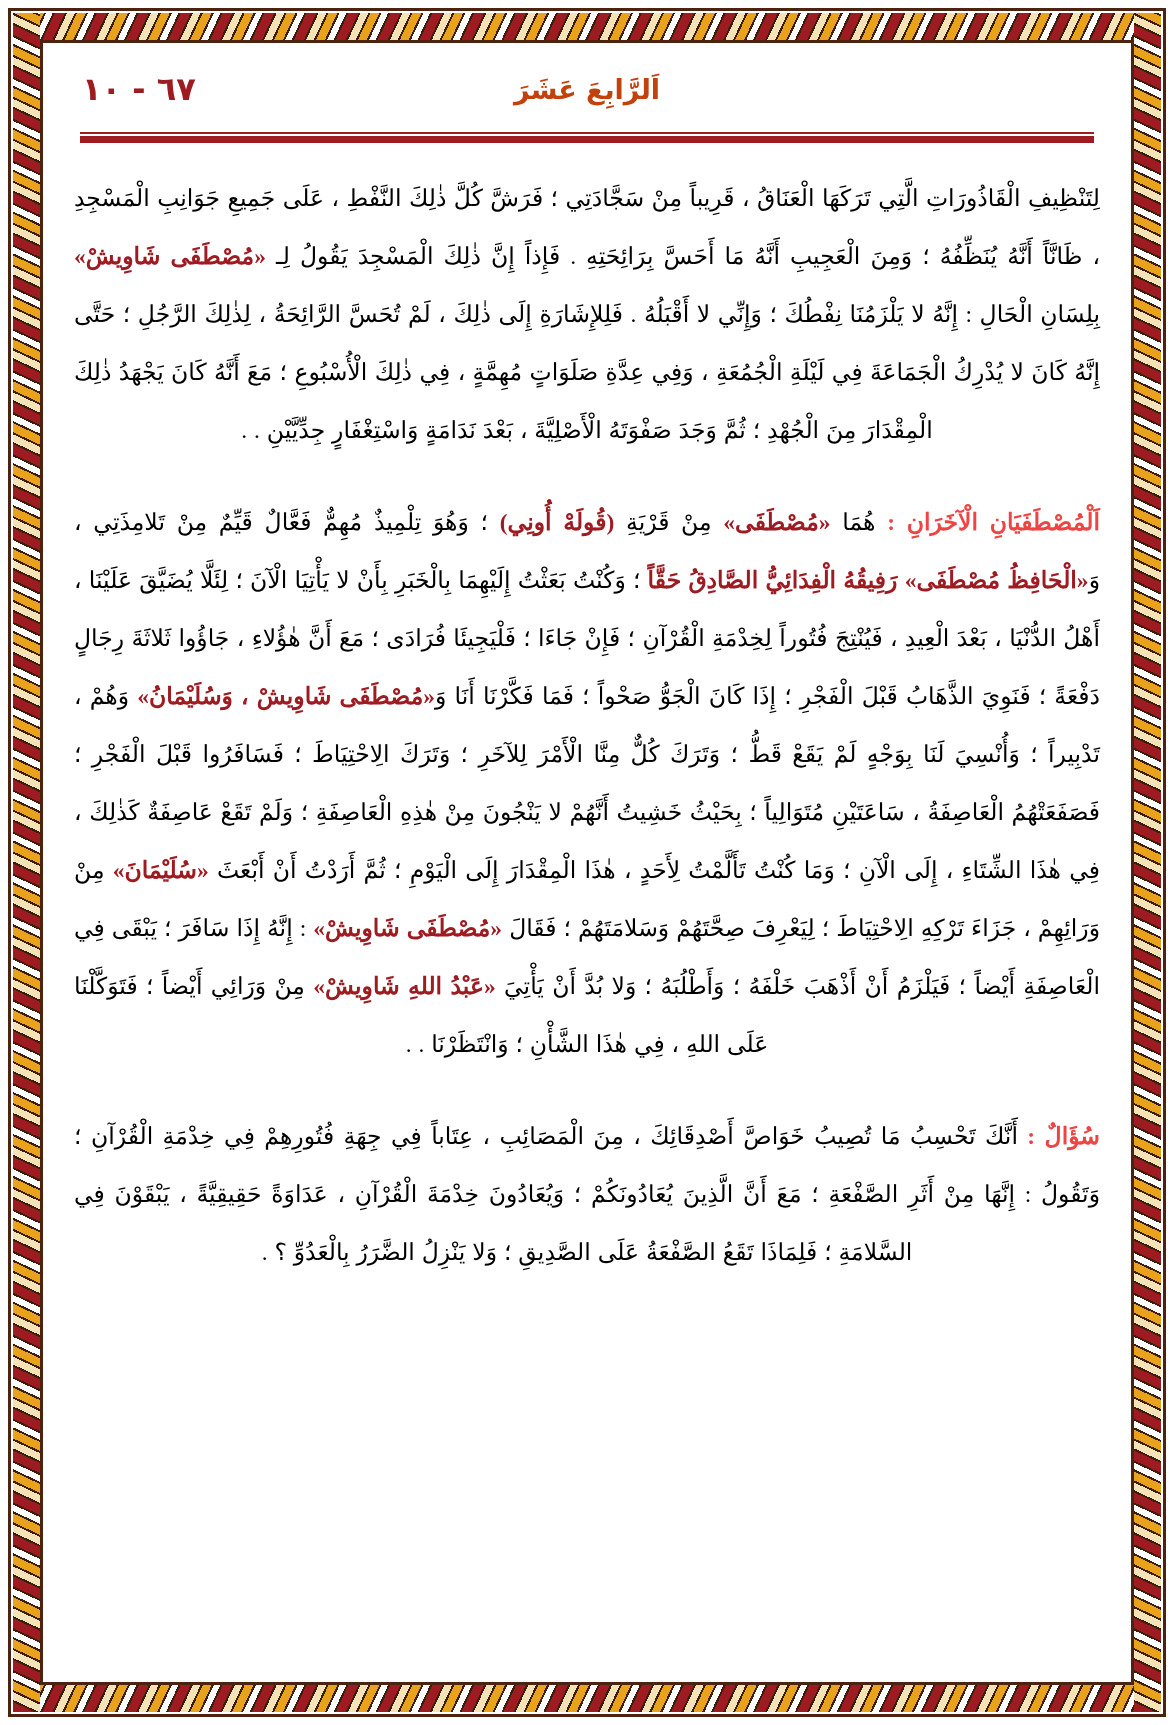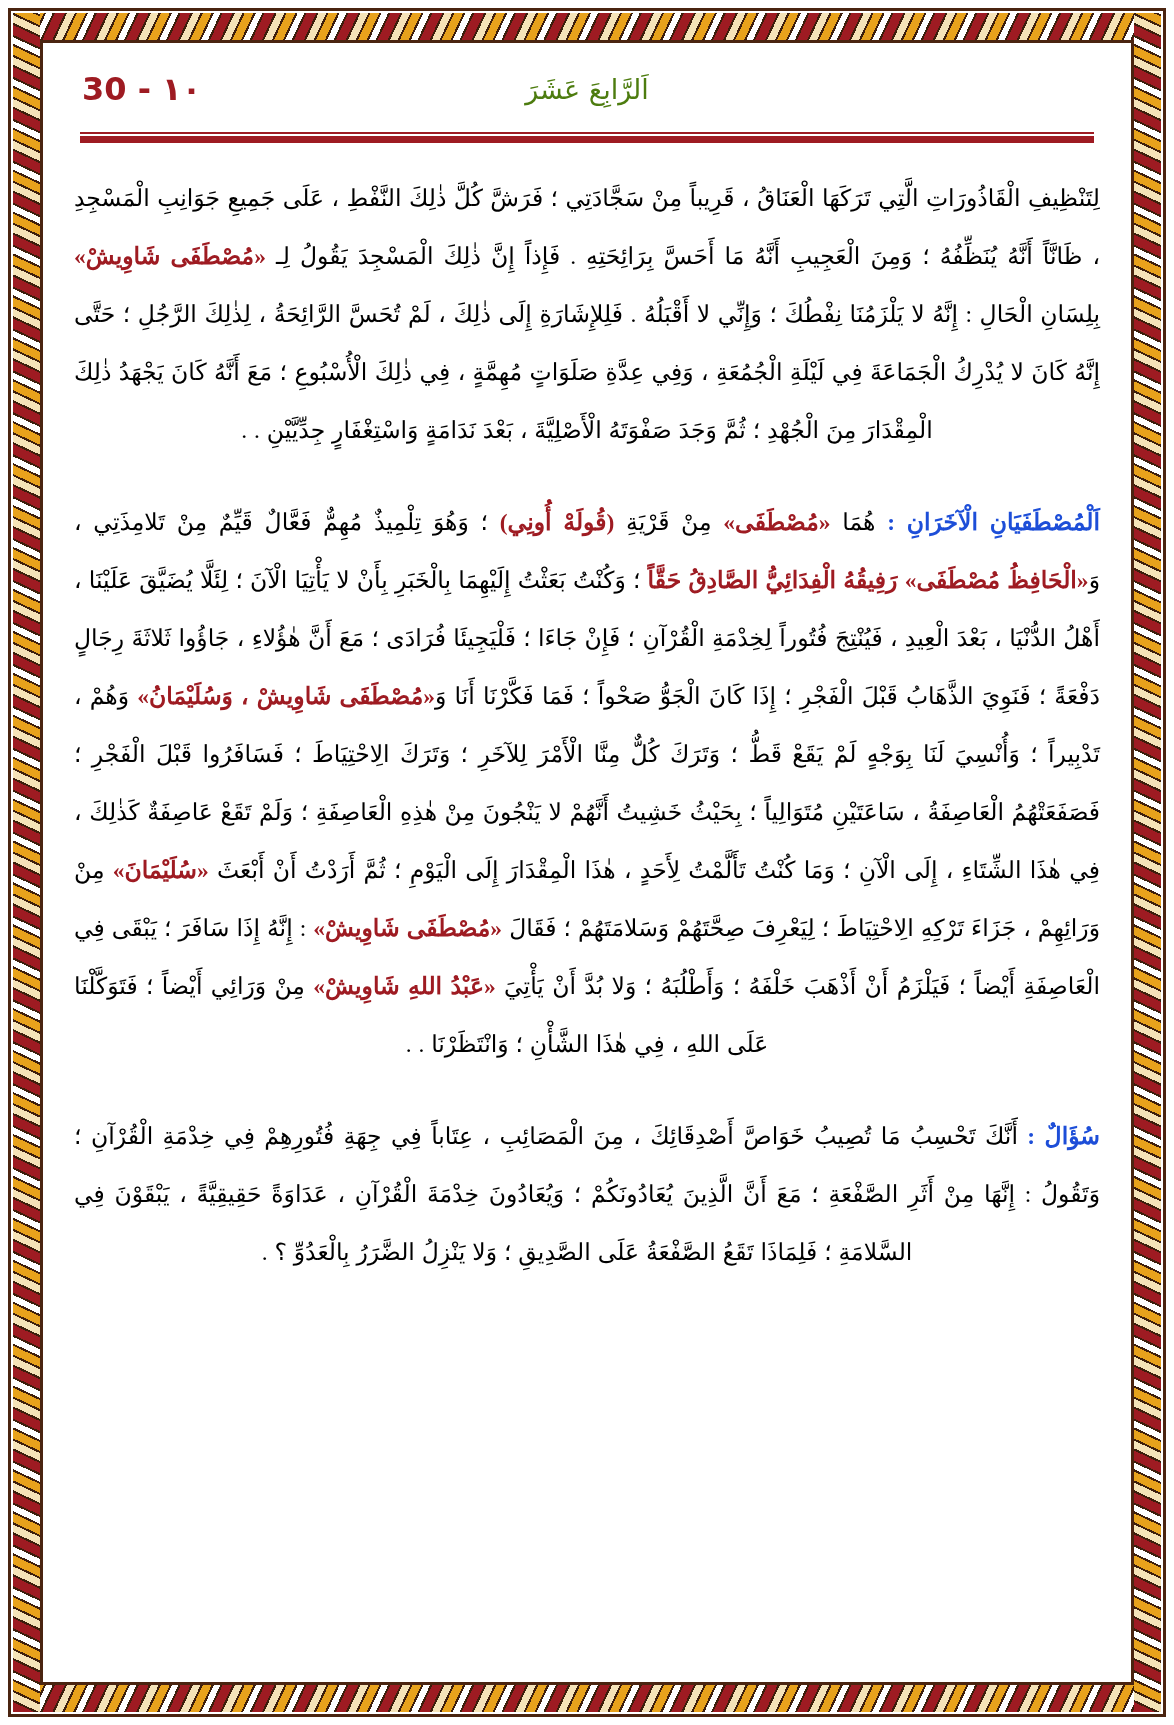--- a/index.html
+++ b/index.html
@@ -98,24 +98,24 @@
 
   .header {
     position: relative;
     height: 62px;
   }
   .header-title {
     position: absolute;
     left: 0; right: 0;
     top: 6px;
     text-align: center;
-    color: #4d7c0f;
+    color: #c2410c;
     font-size: 27px;
     font-family: "DejaVu Sans", sans-serif;
-    font-weight: 400;
+    font-weight: 700;
     letter-spacing: 0;
   }
   .header-page {
     position: absolute;
     left: 8px;
     top: 2px;
     color: #9e1b22;
     font-size: 32px;
     font-weight: 700;
     direction: ltr;
@@ -153,21 +153,21 @@
     margin: 0 0 34px 0;
     text-align: justify;
     font-family: Liberation Serif, serif;
   }
 
   .hl {
     color: #9e1b22;
     font-weight: 700;
   }
   .lead {
-    color: #1d4ed8;
+    color: #ef4444;
     font-weight: 700;
   }
 
   
   .tail-space { height: 40px; }
 </style>
 </head>
 <body>
 
 <div class="page">
@@ -175,21 +175,21 @@
   <div class="frame-outer"></div>
   <div class="band-edge band-h band-top"></div>
   <div class="band-edge band-h band-bottom"></div>
   <div class="band-edge band-v band-left"></div>
   <div class="band-edge band-v band-right"></div>
   <div class="frame-inner"></div>
 
   <div class="content">
 
     <div class="header">
-      <div class="header-page">30 - ١٠</div>
+      <div class="header-page">٦٧ - ١٠</div>
       <div class="header-title">اَلرَّابِعَ عَشَرَ</div>
     </div>
 
     <div class="rule-group">
       <div class="rule-thin"></div>
       <div class="rule-gap"></div>
       <div class="rule-thick"></div>
     </div>
 
     <div class="body-text">

